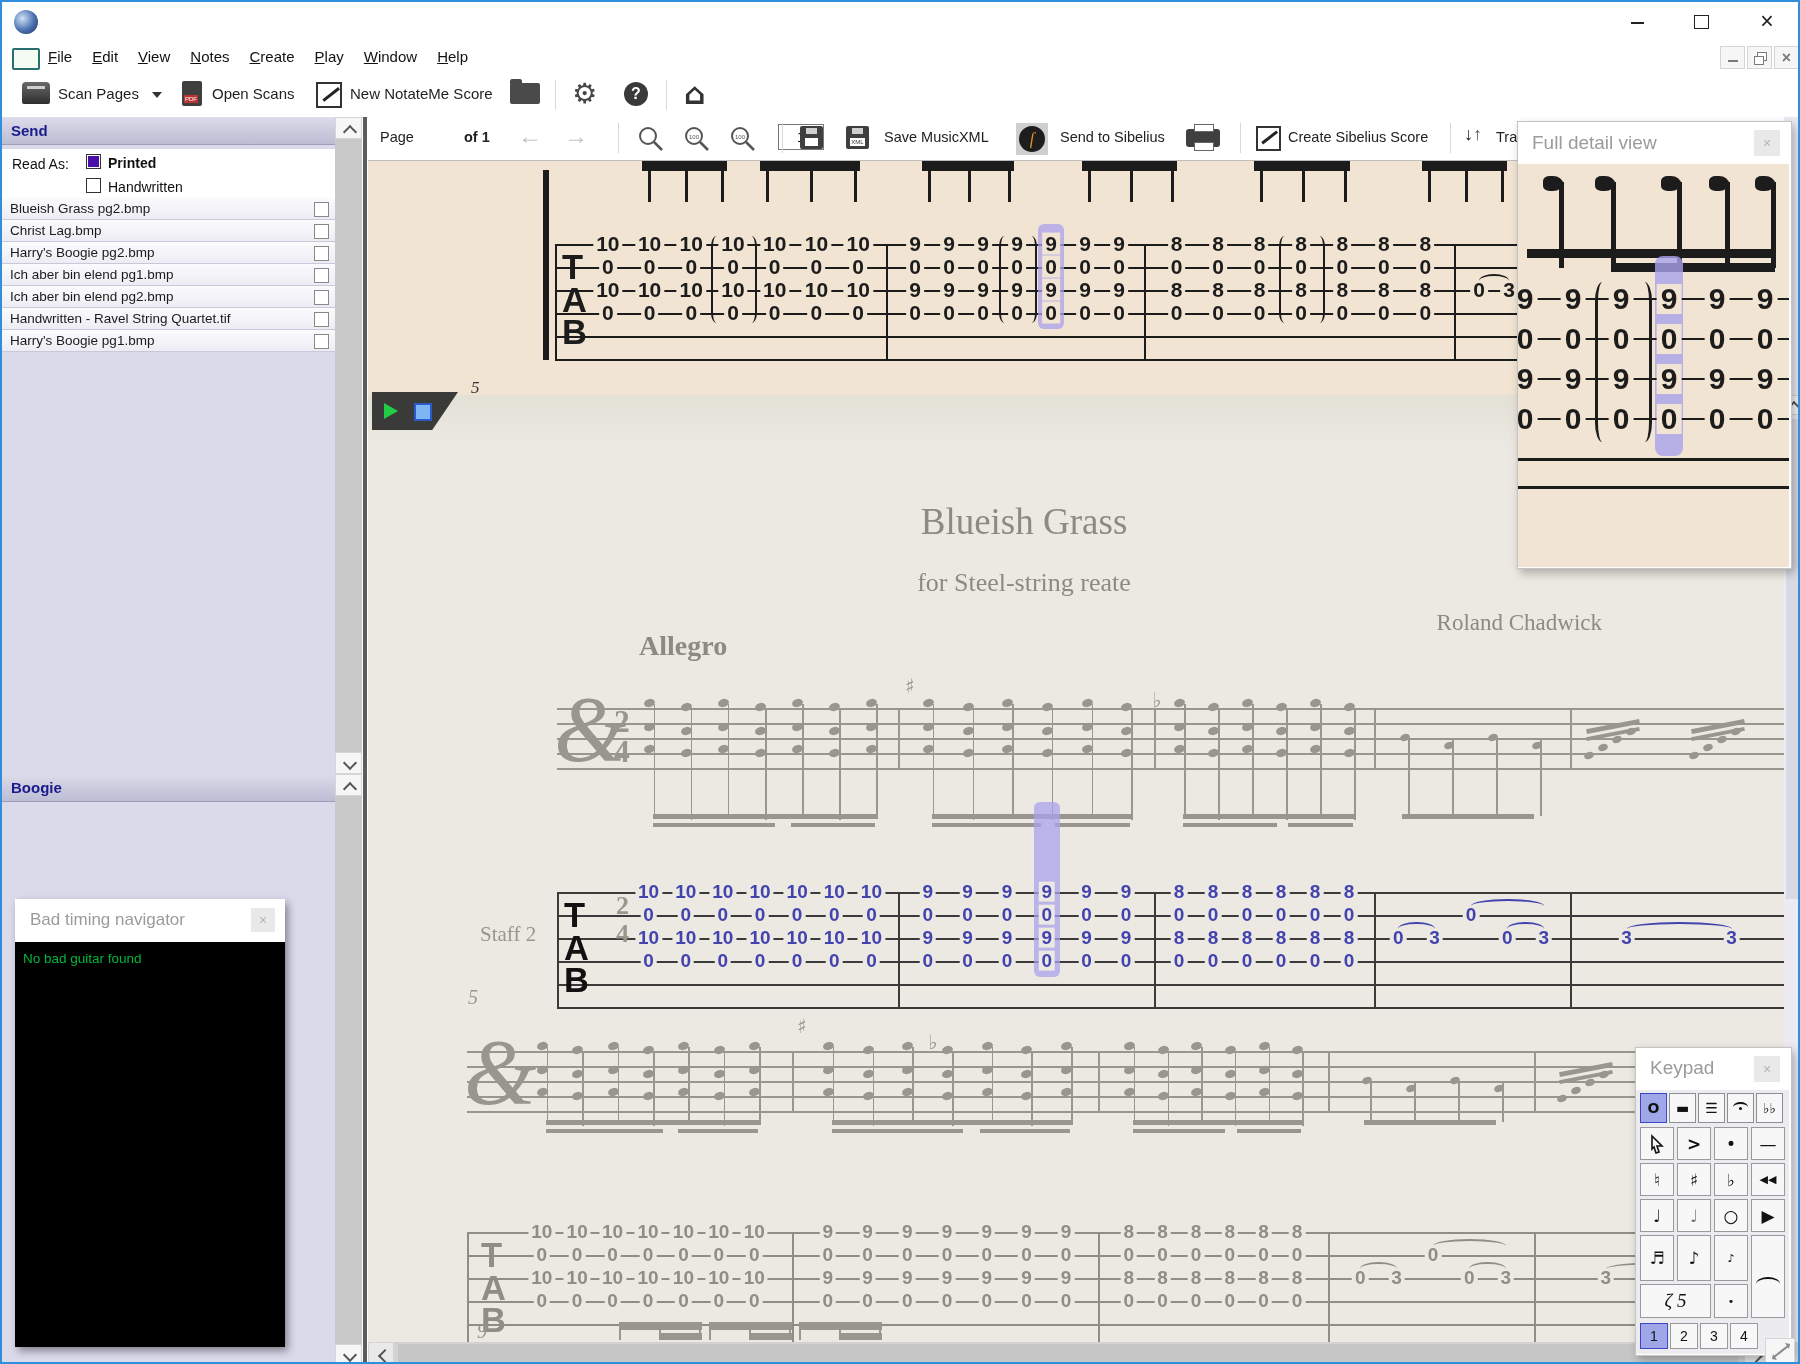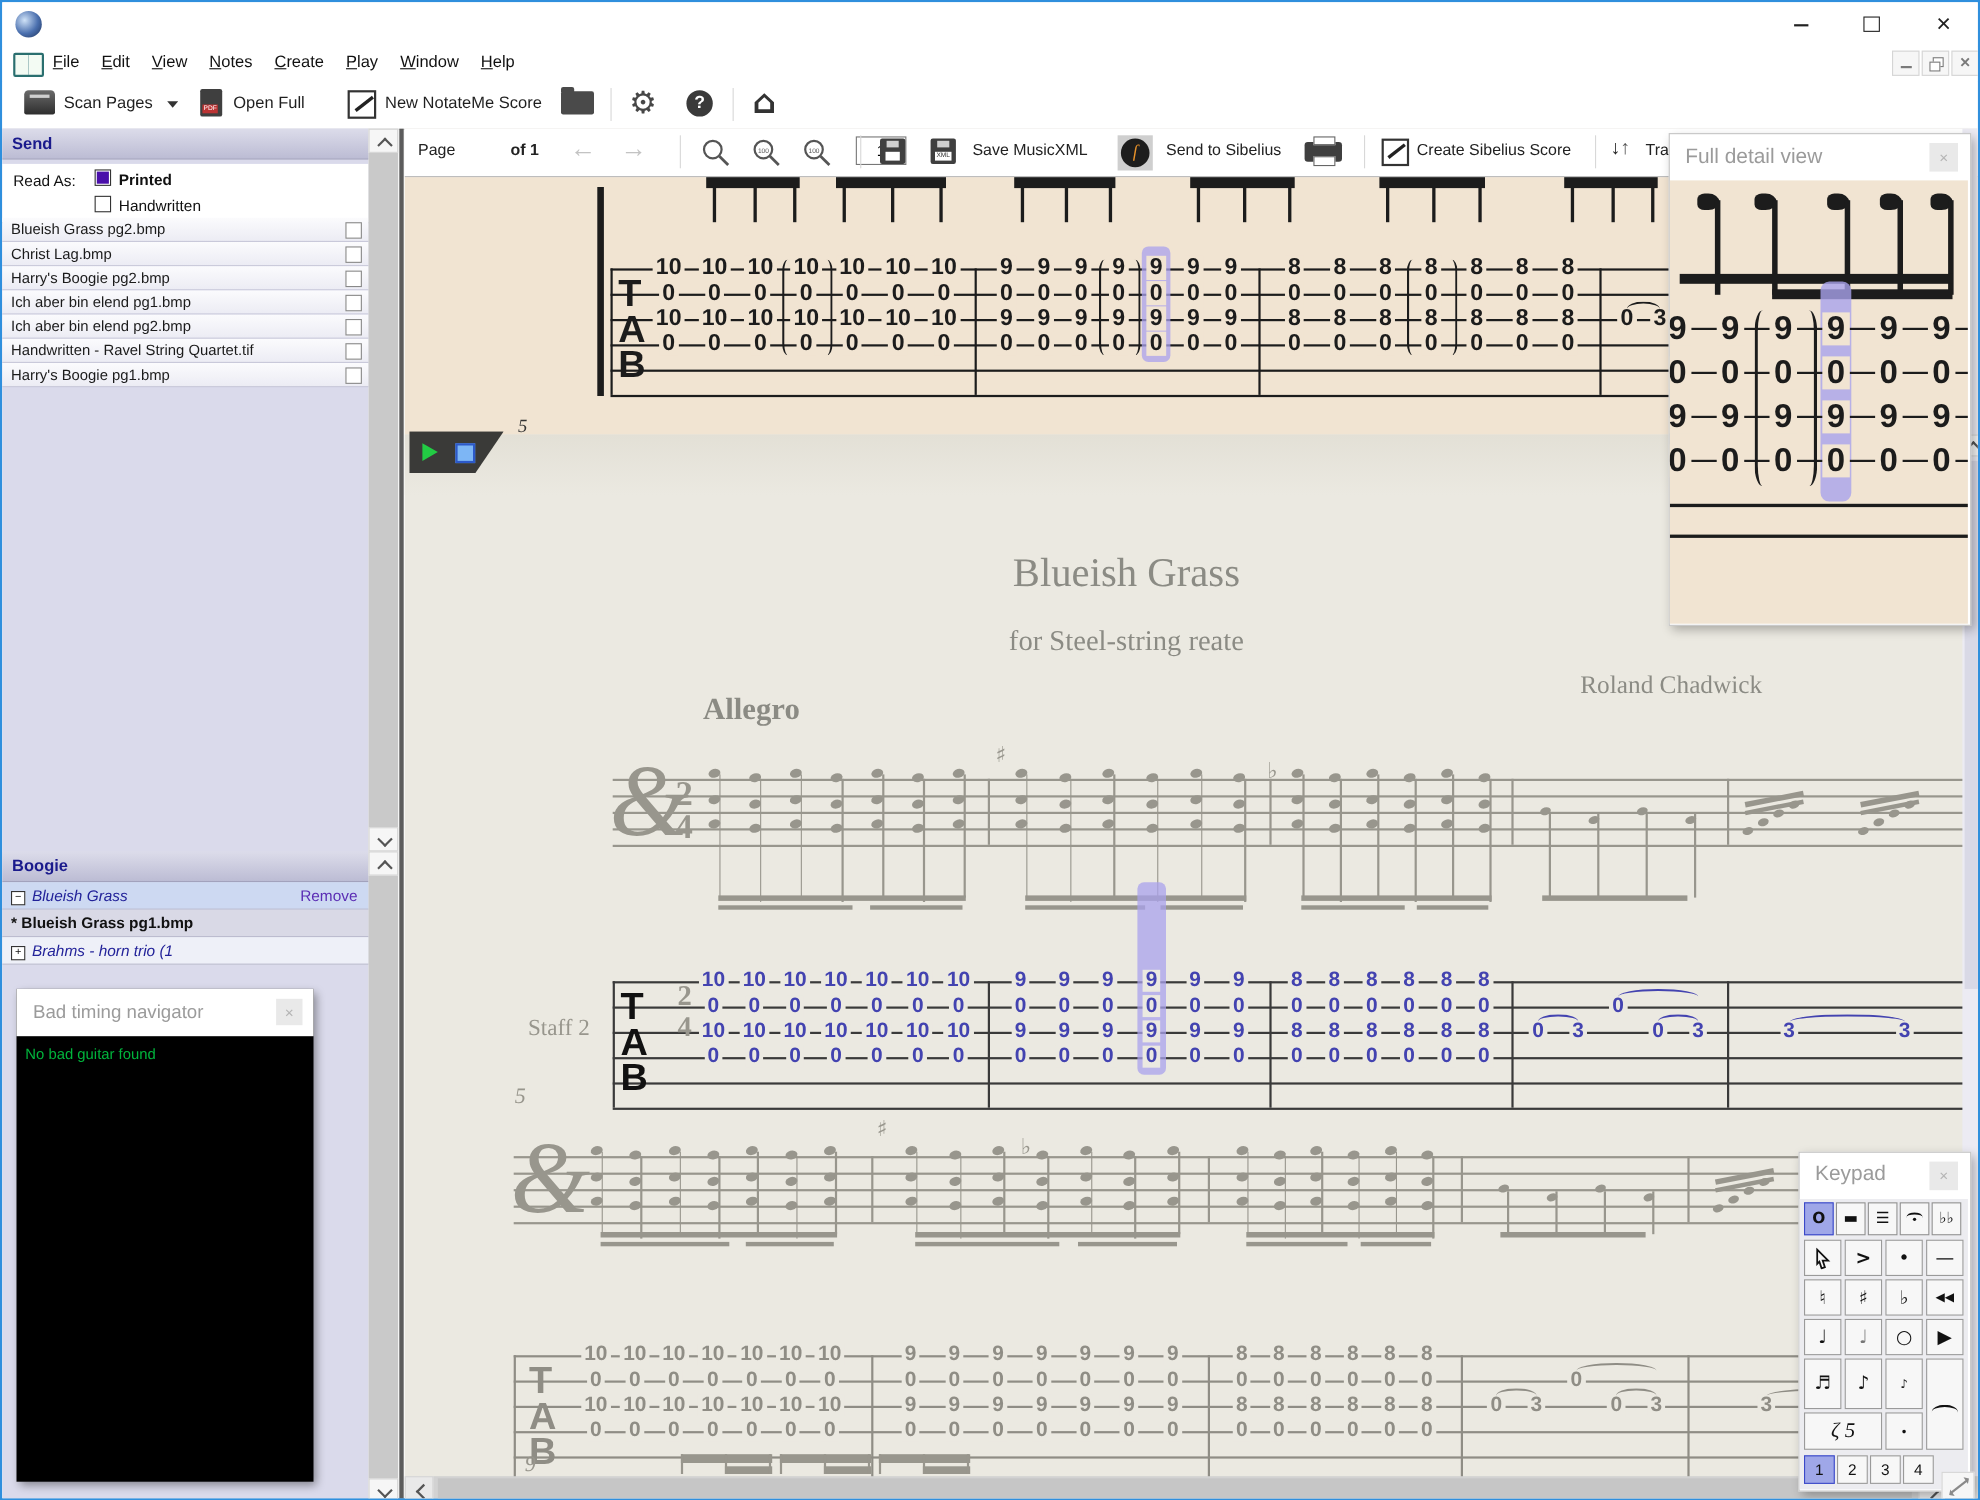--- a/index.html
+++ b/index.html
@@ -104,21 +104,21 @@
 
   <div id="maintoolbar" class="abs">
     <div class="abs" style="left:20px;top:8px;width:28px;height:22px;background:linear-gradient(#6a6a6a,#2e2e2e);border-radius:4px 4px 2px 2px;">
       <div style="margin:4px auto 0;width:18px;height:3px;background:#cfcfcf;"></div>
       </div>
     <span class="abs tbtext" style="left:56px;top:11px;">Scan Pages</span>
     <div class="abs" style="left:150px;top:18px;width:0;height:0;border-left:5px solid transparent;border-right:5px solid transparent;border-top:6px solid #333;"></div>
     <div class="abs" style="left:180px;top:7px;width:20px;height:25px;background:#3f3f3f;border-radius:2px;">
       <div style="position:absolute;left:2px;bottom:3px;width:14px;height:8px;background:#b33;color:#fff;font-size:6px;line-height:8px;text-align:center;">PDF</div>
       </div>
-    <span class="abs tbtext" style="left:210px;top:11px;">Open Full</span>
+    <span class="abs tbtext" style="left:210px;top:11px;">Open Scans</span>
     <div class="abs" style="left:314px;top:8px;width:22px;height:22px;border:2px solid #333;background:#fff;">
       <div style="position:absolute;left:3px;top:9px;width:20px;height:2.5px;background:#222;transform:rotate(-38deg);"></div>
       </div>
     <span class="abs tbtext" style="left:348px;top:11px;">New NotateMe Score</span>
     <div class="abs" style="left:508px;top:9px;width:30px;height:21px;background:#4a4a4a;border-radius:2px;">
       <div style="position:absolute;left:0;top:-4px;width:12px;height:5px;background:#4a4a4a;border-radius:2px 2px 0 0;"></div>
       </div>
     <div class="vsep abs" style="left:553px;top:6px;height:30px;"></div>
     <span class="abs" style="left:570px;top:3px;font-size:28px;color:#474747;font-family:'DejaVu Sans',sans-serif;">⚙</span>
     <div class="abs" style="left:622px;top:8px;width:24px;height:24px;border-radius:50%;background:#3a3a3a;color:#fff;text-align:center;font-weight:bold;font-size:16px;line-height:24px;">?</div>
@@ -140,25 +140,20 @@
     <div id="scanlist" class="abs" style="left:0;top:81px;">
         <div class="scanrow">Blueish Grass pg2.bmp<div class="rowck"></div></div>
         <div class="scanrow">Christ Lag.bmp<div class="rowck"></div></div>
         <div class="scanrow">Harry's Boogie pg2.bmp<div class="rowck"></div></div>
         <div class="scanrow">Ich aber bin elend pg1.bmp<div class="rowck"></div></div>
         <div class="scanrow">Ich aber bin elend pg2.bmp<div class="rowck"></div></div>
         <div class="scanrow">Handwritten - Ravel String Quartet.tif<div class="rowck"></div></div>
         <div class="scanrow">Harry's Boogie pg1.bmp<div class="rowck"></div></div>
       </div>
     <div class="panelhdr abs" style="left:0;top:657px;">Boogie</div>
-    <div id="scorelist" class="abs" style="left:0;top:685px;">
-        <div class="scorerow" style="background: rgb(205, 217, 242);"><span class="expbox">−</span><span style="font-style: italic; color: rgb(34, 34, 153);">Blueish Grass</span><span style="position: absolute; right: 10px; top: 0px; color: rgb(91, 45, 180);">Remove</span></div>
-        <div class="scorerow" style="background: rgb(217, 217, 230);"><span style="color: rgb(17, 17, 17); font-weight: bold;">* Blueish Grass pg1.bmp</span></div>
-        <div class="scorerow" style="background: rgb(238, 240, 248);"><span class="expbox">+</span><span style="font-style: italic; color: rgb(34, 34, 153);">Brahms - horn trio (1</span></div>
-      </div>
   </div>
 
   <div class="abs sbtrack" style="left:333px;top:115px;width:27px;height:657px;">
     <div class="sbbtn abs" style="left:0;top:0;width:27px;height:22px;">
         <div class="chev" style="left:9px;top:9px;transform:rotate(-135deg);"></div>
       </div>
     <div class="sbbtn abs" style="left:0;top:635px;width:27px;height:22px;">
         <div class="chev" style="left:9px;top:5px;transform:rotate(45deg);"></div>
       </div>
   </div>

